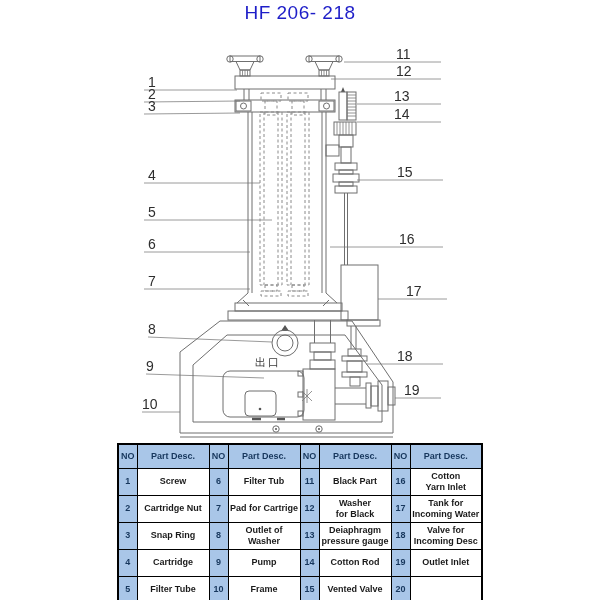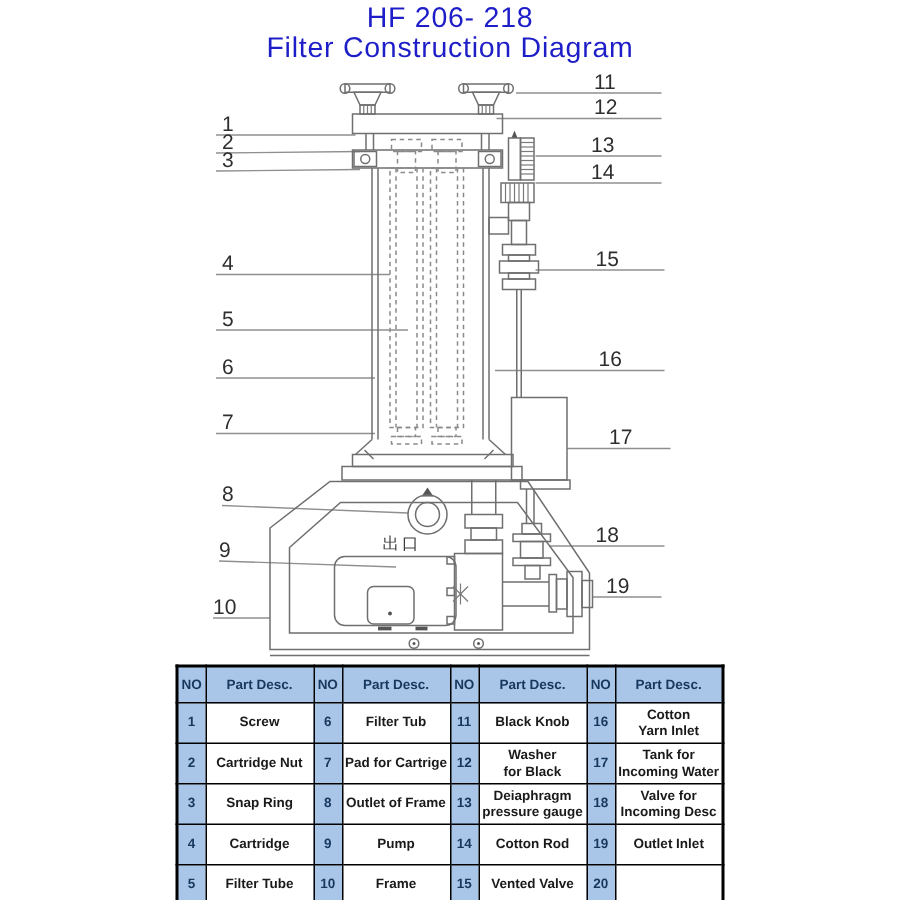--- a/index.html
+++ b/index.html
@@ -29,21 +29,20 @@
   #parts-table td{height:24px;color:#1a1a1a;}
   #parts-table td.no{background:#a9c6e8;color:#17375d;}
   col.no-col{width:19px;} col.desc-col{width:72px;}
 </style>
 </head>
 <body>
 
 <div id="stage">
 
   <div class="title-line" id="title1">HF 206- 218</div>
-  <div class="title-line" id="title2">Filter Construction Diagram</div>
 
   <svg id="diagram" width="600" height="600" viewBox="0 0 600 600">
 
     <g>
       <line class="leader" x1="144" y1="90" x2="237" y2="90"></line>
       <line class="leader" x1="144" y1="102" x2="240" y2="101"></line>
       <line class="leader" x1="144" y1="114" x2="240" y2="113"></line>
       <line class="leader" x1="144" y1="183" x2="260" y2="183"></line>
       <line class="leader" x1="144" y1="220" x2="272" y2="220"></line>
       <line class="leader" x1="144" y1="252" x2="250" y2="252"></line>
@@ -292,42 +291,42 @@
         <th>Part Desc.</th>
       </tr>
     </thead>
     <tbody>
       <tr>
         <td class="no">1</td>
         <td>Screw</td>
         <td class="no">6</td>
         <td>Filter Tub</td>
         <td class="no">11</td>
-        <td>Black Knob</td>
+        <td>Black Part</td>
         <td class="no">16</td>
         <td>Cotton
 Yarn Inlet</td>
       </tr>
       <tr>
         <td class="no">2</td>
         <td>Cartridge Nut</td>
         <td class="no">7</td>
         <td>Pad for Cartrige</td>
         <td class="no">12</td>
         <td>Washer
 for Black</td>
         <td class="no">17</td>
         <td>Tank for
 Incoming Water</td>
       </tr>
       <tr>
         <td class="no">3</td>
         <td>Snap Ring</td>
         <td class="no">8</td>
-        <td>Outlet of Frame</td>
+        <td>Outlet of Washer</td>
         <td class="no">13</td>
         <td>Deiaphragm
 pressure gauge</td>
         <td class="no">18</td>
         <td>Valve for
 Incoming Desc</td>
       </tr>
       <tr>
         <td class="no">4</td>
         <td>Cartridge</td>

